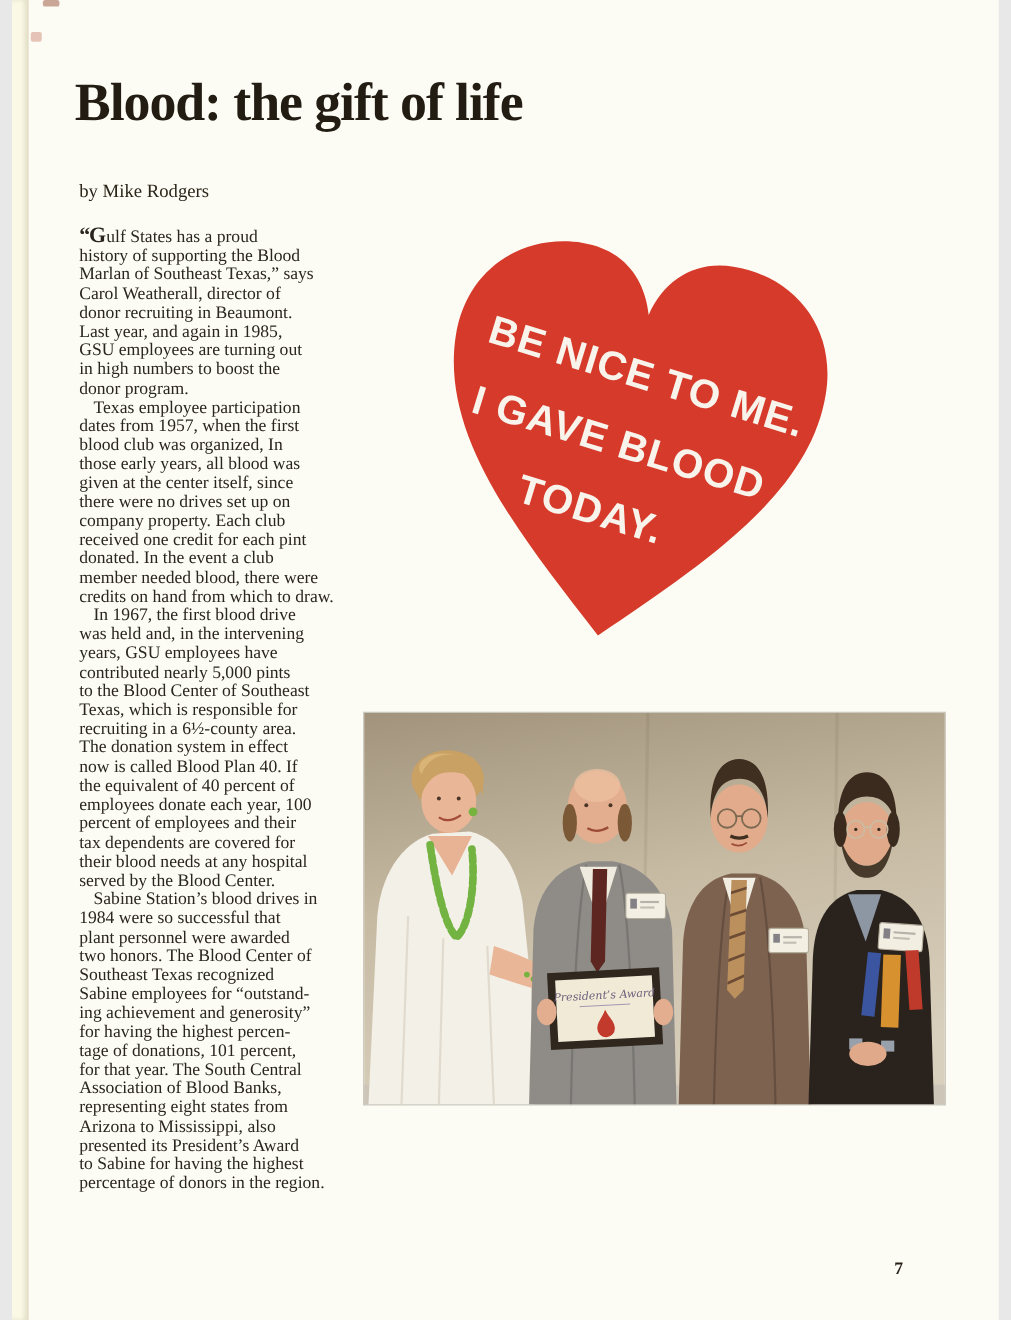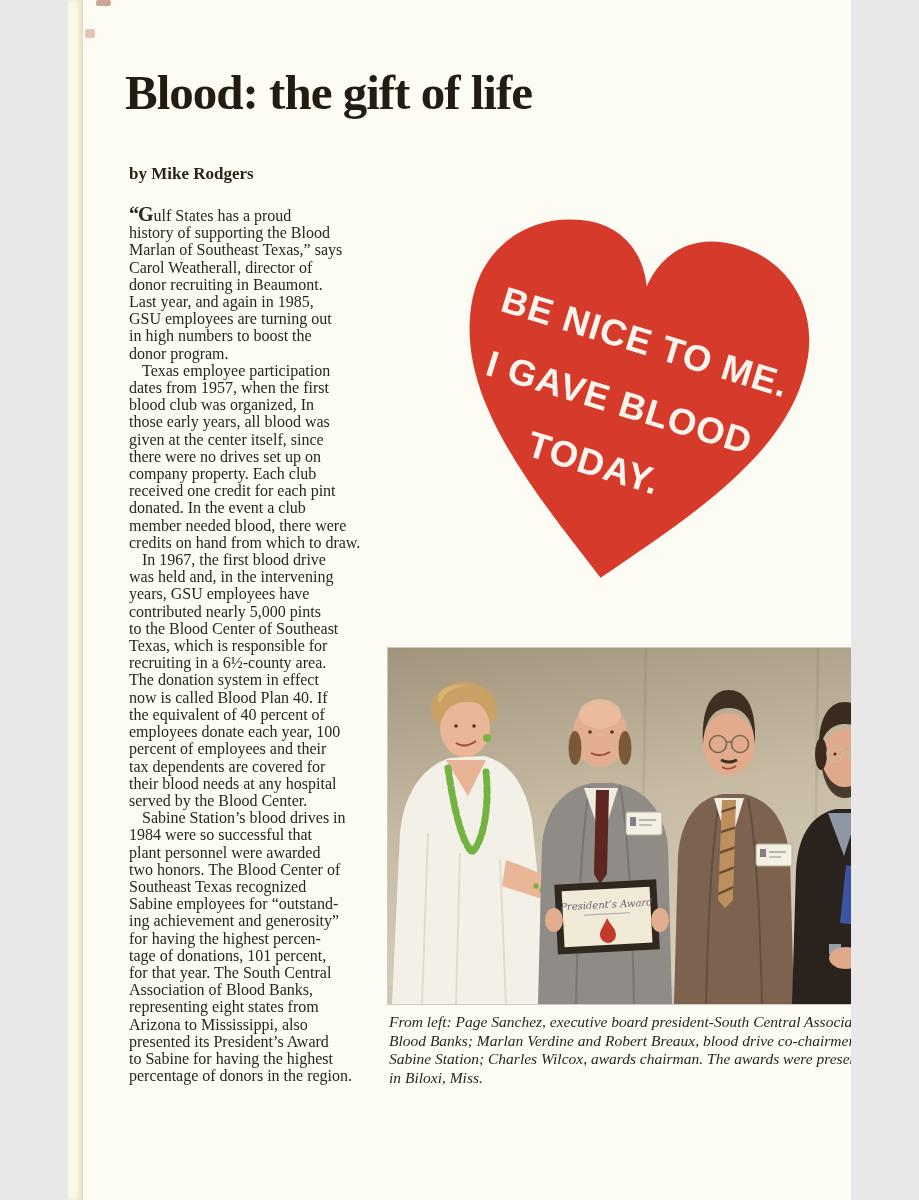--- a/index.html
+++ b/index.html
@@ -1,17 +1,17 @@
 <!DOCTYPE html>
 <html><head>
 <meta charset="utf-8">
 <style>
   html,body { margin:0; padding:0; background:#e8e8e8; }
   .page {
-    position:relative; width:783px; height:1200px; margin:0 auto;
+    position:relative; width:897px; height:1200px; margin:0 auto;
     background:#fdfcf4; overflow:hidden;
     font-family:"Liberation Serif", serif; color:#29231b;
   }
   .edge-strip {
     position:absolute; left:0; top:0; width:14px; height:100%;
     background:#fbf9e6; border-right:1px solid #e1dcc6;
     box-shadow: inset -3px 0 4px rgba(150,140,100,.22);
   }
   .scan-smudge {
     position:absolute; left:28px; top:0; width:15px; height:6px;
@@ -20,21 +20,21 @@
   .scan-smudge2 {
     position:absolute; left:17px; top:29px; width:10px; height:9px;
     background:rgba(185,90,70,.35); border-radius:2px;
   }
   .title {
     position:absolute; left:57px; top:64px; margin:0;
     font-size:49px; font-weight:bold; letter-spacing:-1px; color:#221c13;
   }
   .byline {
     position:absolute; left:61px; top:164px;
-    font-size:17px; font-weight:bold; color:#2a2419;
+    font-size:17px; font-weight:normal; color:#2a2419;
   }
   .article-column {
     position:absolute; left:61px; top:206px; width:264px;
     font-size:16px; line-height:17.2px; color:#2a251d;
   }
   .para { margin:0; }
   .para.indent { text-indent:13px; }
   .lines { white-space:pre-line; }
   .open-quote { font-size:20px; font-weight:bold; letter-spacing:-1px; }
   .lead-cap { font-size:20px; font-weight:bold; }
@@ -266,20 +266,16 @@
           <rect x="472" y="220" width="16" height="66" fill="#d8912f" transform="rotate(2 480 220)"></rect>
           <rect x="492" y="216" width="12" height="54" fill="#c03a2c" transform="rotate(-4 498 216)"></rect>
         </g>
         <rect x="441" y="296" width="12" height="10" fill="#97a0ab"></rect>
         <rect x="470" y="298" width="12" height="10" fill="#97a0ab"></rect>
         <ellipse cx="458" cy="310" rx="17" ry="11" fill="#dfa98a"></ellipse>
       </g>
     </svg>
   </div>
 
-  <div class="caption">From left: Page Sanchez, executive board president-South Central Association of
-Blood Banks; Marlan Verdine and Robert Breaux, blood drive co-chairmen,
-Sabine Station; Charles Wilcox, awards chairman. The awards were presented
-in Biloxi, Miss.</div>
 
   <div class="page-number">7</div>
 
 </div>
 
 </body></html>

